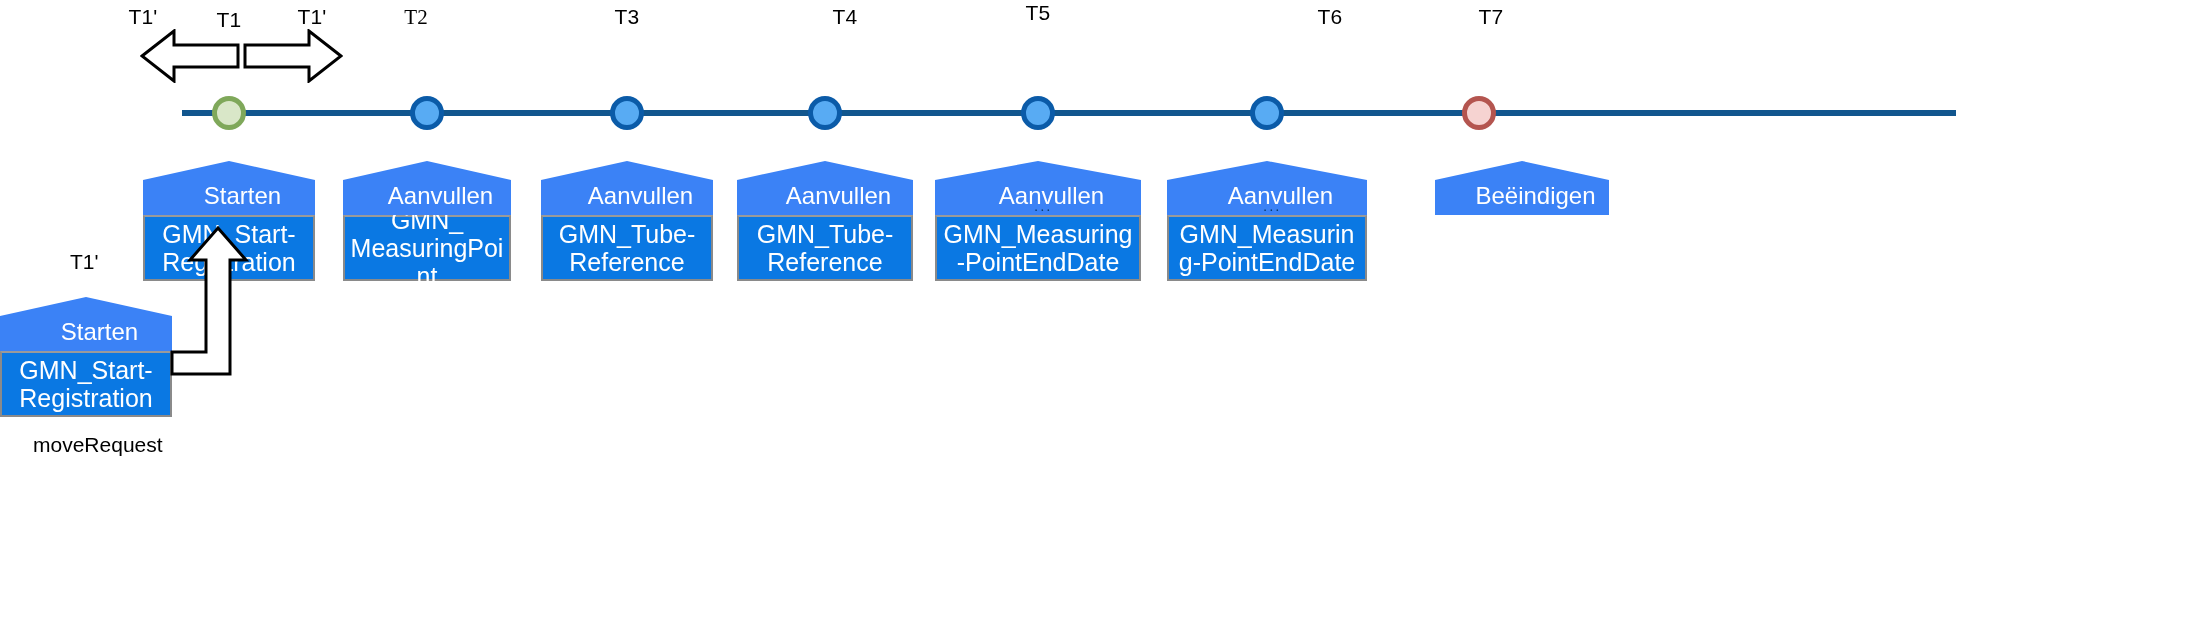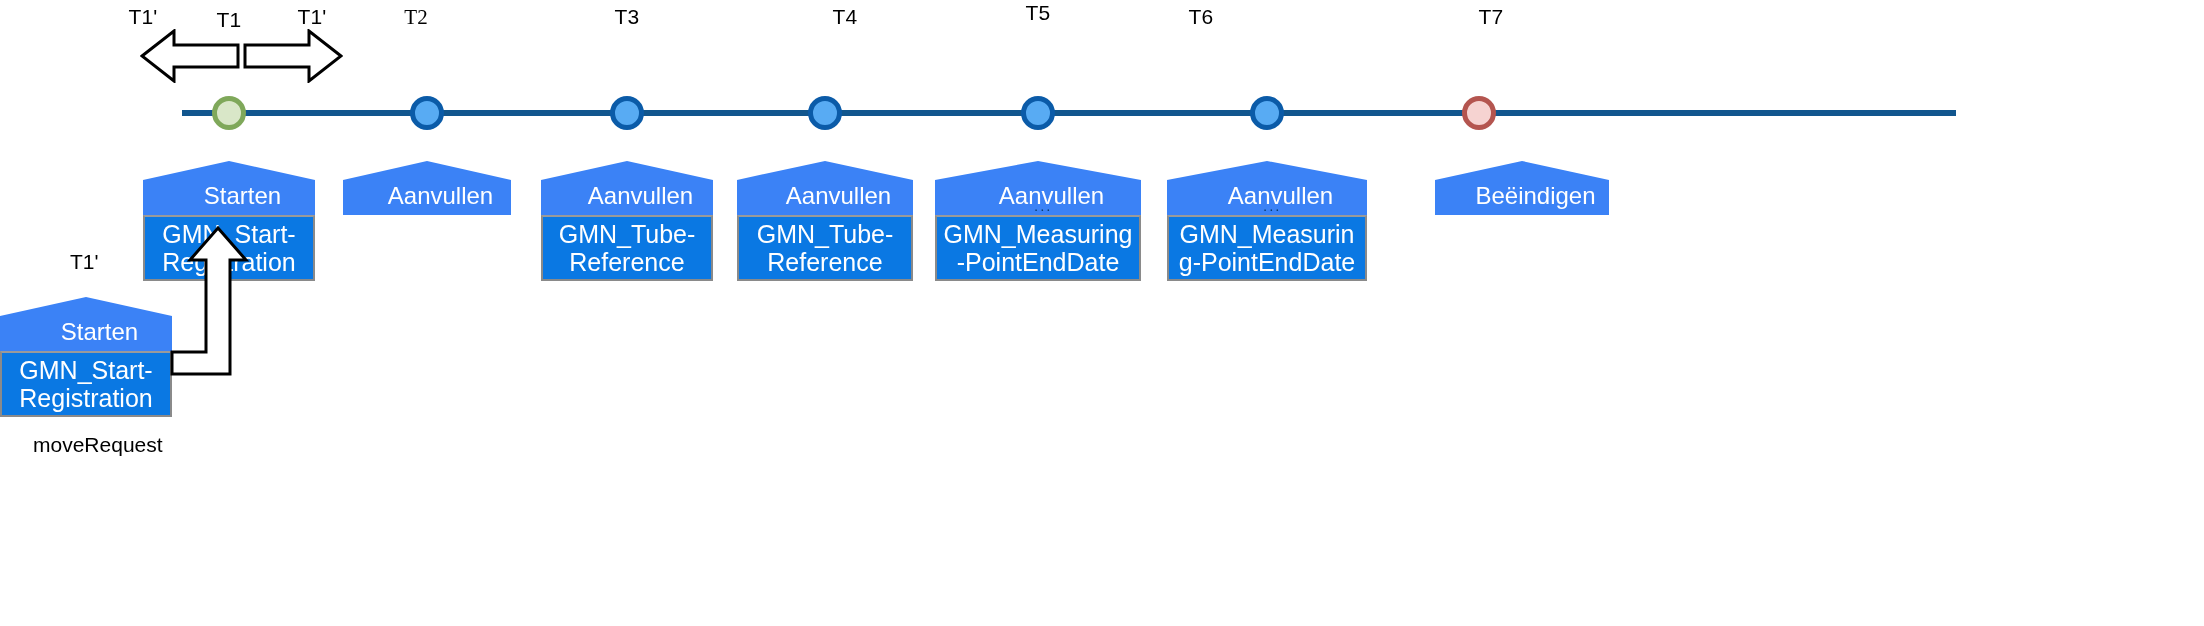--- a/index.html
+++ b/index.html
@@ -152,21 +152,21 @@
   </div>
 
   <div class="tick-label" style="left:143px; top:5px;">T1'</div>
   <div class="tick-label" style="left:312px; top:5px;">T1'</div>
 
   <div class="tick-label" style="left:229px; top:8px;">T1</div>
   <div class="tick-label" style="left:416px; top:5px;font-family:Liberation Serif, serif;">T2</div>
   <div class="tick-label" style="left:627px; top:5px;">T3</div>
   <div class="tick-label" style="left:825px; top:5px;margin-left:20px;">T4</div>
   <div class="tick-label" style="left:1038px; top:1px;">T5</div>
-  <div class="tick-label" style="left:1201px; top:5px;">T6</div>
+  <div class="tick-label" style="left:1330px; top:5px;">T6</div>
   <div class="tick-label" style="left:1491px; top:5px;">T7</div>
 
   <div class="node start" style="left:229px;"></div>
   <div class="node mid" style="left:427px;"></div>
   <div class="node mid" style="left:627px;"></div>
   <div class="node mid" style="left:825px;"></div>
   <div class="node mid" style="left:1038px;"></div>
   <div class="node mid" style="left:1267px;"></div>
   <div class="node end" style="left:1479px;"></div>
 
@@ -176,20 +176,21 @@
       <span class="event-ellipsis"></span>
     </div>
     <div class="event-body" style="height:66px;">GMN_Start-Registration</div>
   </div>
 
   <div class="event" style="left:427px; top:161px; width:168px;">
     <div class="event-roof" style="height:54px;">
       <span class="event-roof-label">Aanvullen</span>
       <span class="event-ellipsis"></span>
     </div>
+    <div class="event-body" style="height:66px;">GMN_ MeasuringPoint</div>
   </div>
 
   <div class="event" style="left:627px; top:161px; width:172px;">
     <div class="event-roof" style="height:54px;">
       <span class="event-roof-label">Aanvullen</span>
       <span class="event-ellipsis"></span>
     </div>
     <div class="event-body" style="height:66px;">GMN_Tube-Reference</div>
   </div>
 

